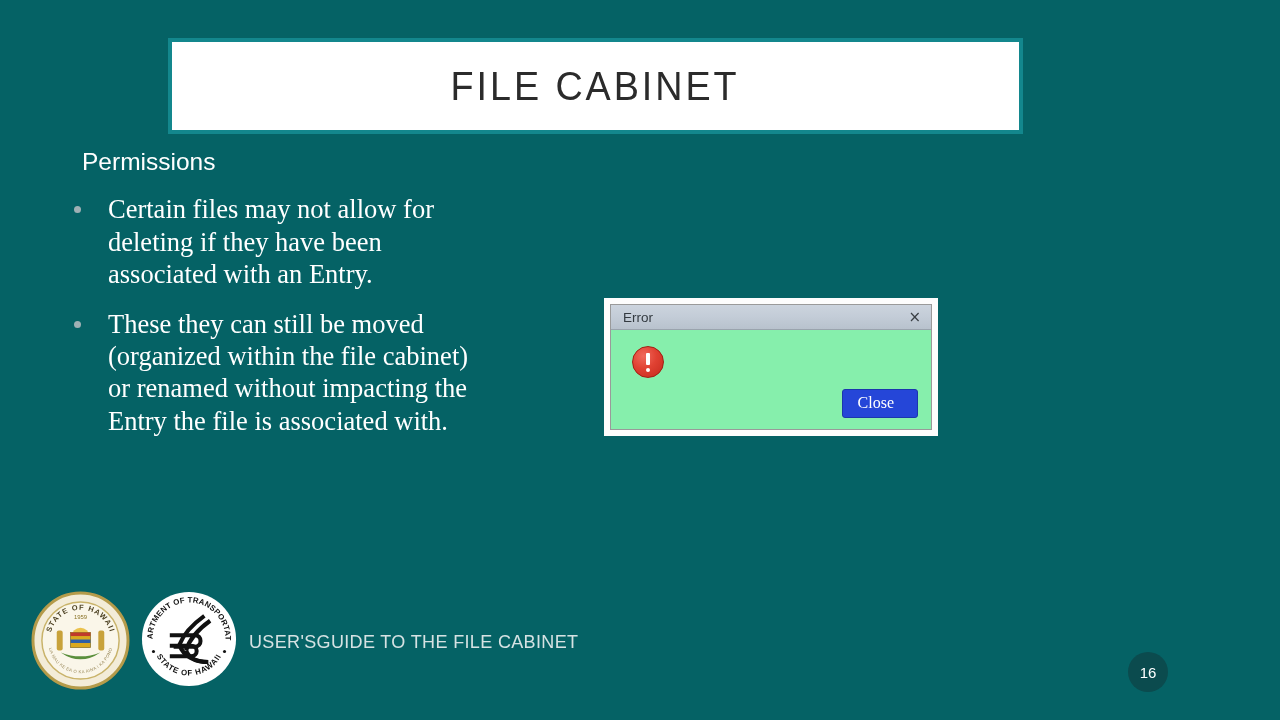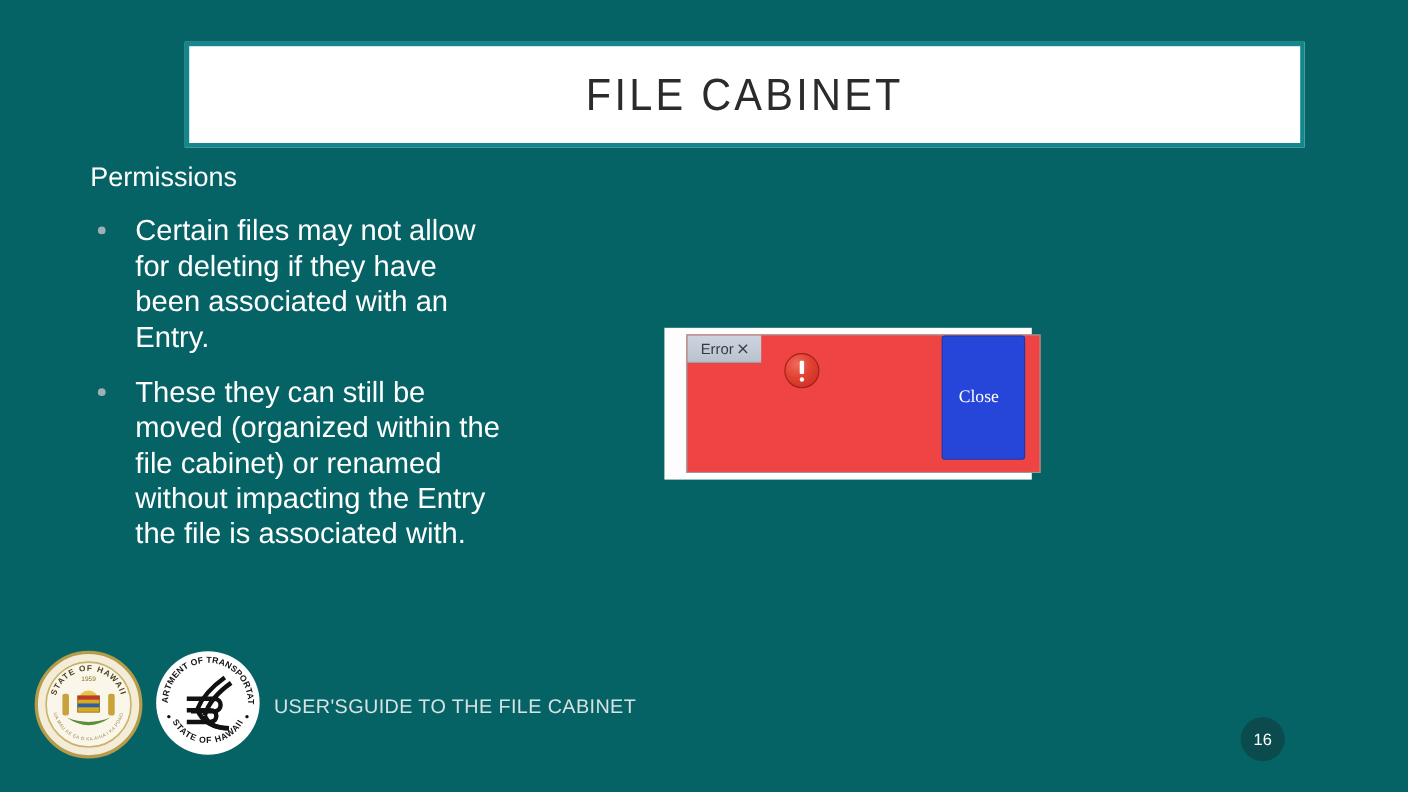--- a/index.html
+++ b/index.html
@@ -13,21 +13,21 @@
     font-family: "Liberation Sans", sans-serif;
     overflow: hidden;
     position: relative;
   }
 
   
   .title-box {
     position: absolute;
     left: 168px;
     top: 38px;
-    width: 1018px;
+    width: 855px;
     height: 96px;
     box-sizing: border-box;
     background: #ffffff;
     border: 4px solid #13878d;
     display: flex;
     align-items: center;
     justify-content: center;
   }
   .title-text {
     font-family: "Liberation Sans", sans-serif;
@@ -48,22 +48,23 @@
   }
   .lead {
     color: #ffffff;
     font-size: 24.5px;
     line-height: 1.12;
     margin: 0 0 18px 12px;
     font-weight: 400;
   }
   .bullet-list {
     list-style: none;
-    margin: 15px;
+    margin: 0;
     padding: 0;
+    font-family: Liberation Serif, serif;
   }
   .bullet-item {
     position: relative;
     padding-left: 38px;
     margin-bottom: 18px;
     color: #ffffff;
     font-size: 26.5px;
     line-height: 1.215;
     font-weight: 400;
   }
@@ -86,24 +87,23 @@
     height: 138px;
     background: #fdfdfd;
     box-sizing: border-box;
     padding: 6px;
   }
   .dialog {
     width: 100%;
     height: 100%;
     box-sizing: border-box;
     border: 1px solid #9a9a9a;
-    background: #ef4444;
-    display: flex;
-    flex-direction: row;
-    margin-left: 14px;
+    background: #86efac;
+    display: flex;
+    flex-direction: column;
   }
   .dialog-titlebar {
     height: 25px;
     background: linear-gradient(to bottom, #ccd4de 0%, #c3ccd7 50%, #b8c2cd 100%);
     border-bottom: 1px solid #9aa3ad;
     display: flex;
     align-items: center;
     justify-content: space-between;
     padding: 0 8px 0 12px;
     box-sizing: border-box;

